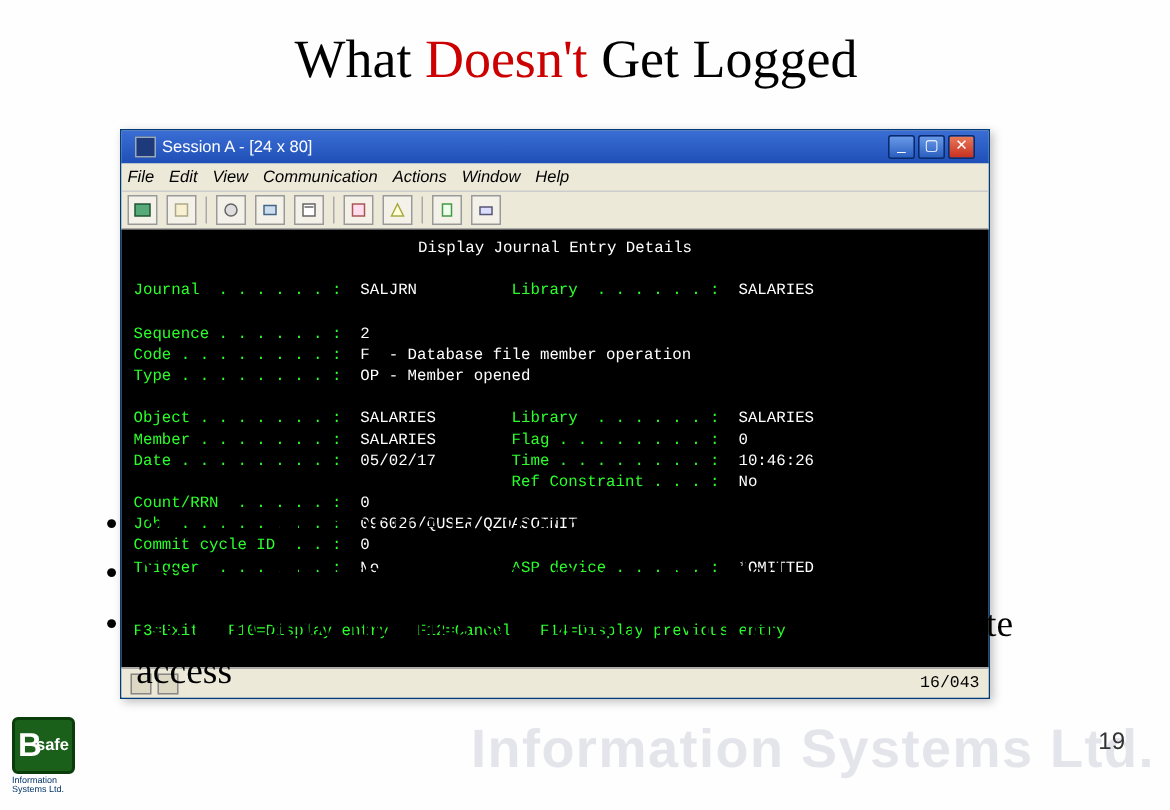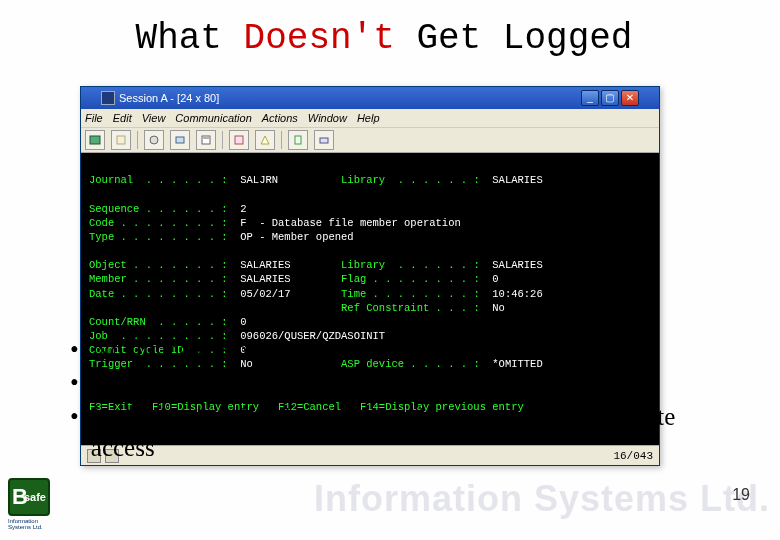--- a/index.html
+++ b/index.html
@@ -18,21 +18,21 @@
     font-size: 36px;
     font-weight: bold;
     color: rgba(180,180,200,0.35);
     letter-spacing: 1px;
     pointer-events: none;
     z-index: 5;
   }
   .slide-title {
     text-align: center;
     font-size: 36px;
-    font-family: Liberation Mono, monospace;
+    font-family: Liberation Serif, serif;
     padding: 18px 12px 10px 0;
     color: #000;
   }
   .slide-title .red { color: #cc0000; }
 
   .term-window {
     position: absolute;
     left: 80px;
     top: 86px;
     width: 580px;
@@ -40,21 +40,21 @@
     border: 1px solid #003b7a;
     background: #ece9d8;
     box-shadow: 2px 2px 6px rgba(0,0,0,0.25);
     z-index: 2;
   }
   .titlebar {
     height: 22px;
     background: linear-gradient(#3a6ed5,#1f4fb6);
     display: flex;
     align-items: center;
-    padding: 0 20px;
+    padding: 0 9px;
     color: #fff;
     font-size: 11px;
   }
   .titlebar .ticon {
     width: 14px; height: 14px;
     background: #1e3a7a;
     border: 1px solid #9ab;
     margin-right: 4px;
     display: inline-block;
   }
@@ -258,21 +258,21 @@
           <rect x="3" y="2" width="6" height="8" fill="#efe" stroke="#494"></rect>
         </svg>
       </div>
     <div class="tb-btn">
         <svg viewBox="0 0 12 12">
           <rect x="2" y="4" width="8" height="5" fill="#ddf" stroke="#557"></rect>
         </svg>
       </div>
   </div>
 
-  <div class="term-body">
+  <div class="term-body"><span class="hdr">Display Journal Entry Details</span>
 <span id="term-lines"><span class="lbl">Journal  . . . . . . :  </span><span class="val">SALJRN          </span><span class="lbl">Library  . . . . . . :  </span><span class="val">SALARIES</span>
 <span class="lbl">                        </span><span class="val">                                                </span>
 <span class="lbl">Sequence . . . . . . :  </span><span class="val">2                                               </span>
 <span class="lbl">Code . . . . . . . . :  </span><span class="val">F  - Database file member operation             </span>
 <span class="lbl">Type . . . . . . . . :  </span><span class="val">OP - Member opened                              </span>
 <span class="lbl">                        </span><span class="val">                                                </span>
 <span class="lbl">Object . . . . . . . :  </span><span class="val">SALARIES        </span><span class="lbl">Library  . . . . . . :  </span><span class="val">SALARIES</span>
 <span class="lbl">Member . . . . . . . :  </span><span class="val">SALARIES        </span><span class="lbl">Flag . . . . . . . . :  </span><span class="val">0</span>
 <span class="lbl">Date . . . . . . . . :  </span><span class="val">05/02/17        </span><span class="lbl">Time . . . . . . . . :  </span><span class="val">10:46:26</span>
 <span class="lbl">                        </span><span class="val">                </span><span class="lbl">Ref Constraint . . . :  </span><span class="val">No</span>

